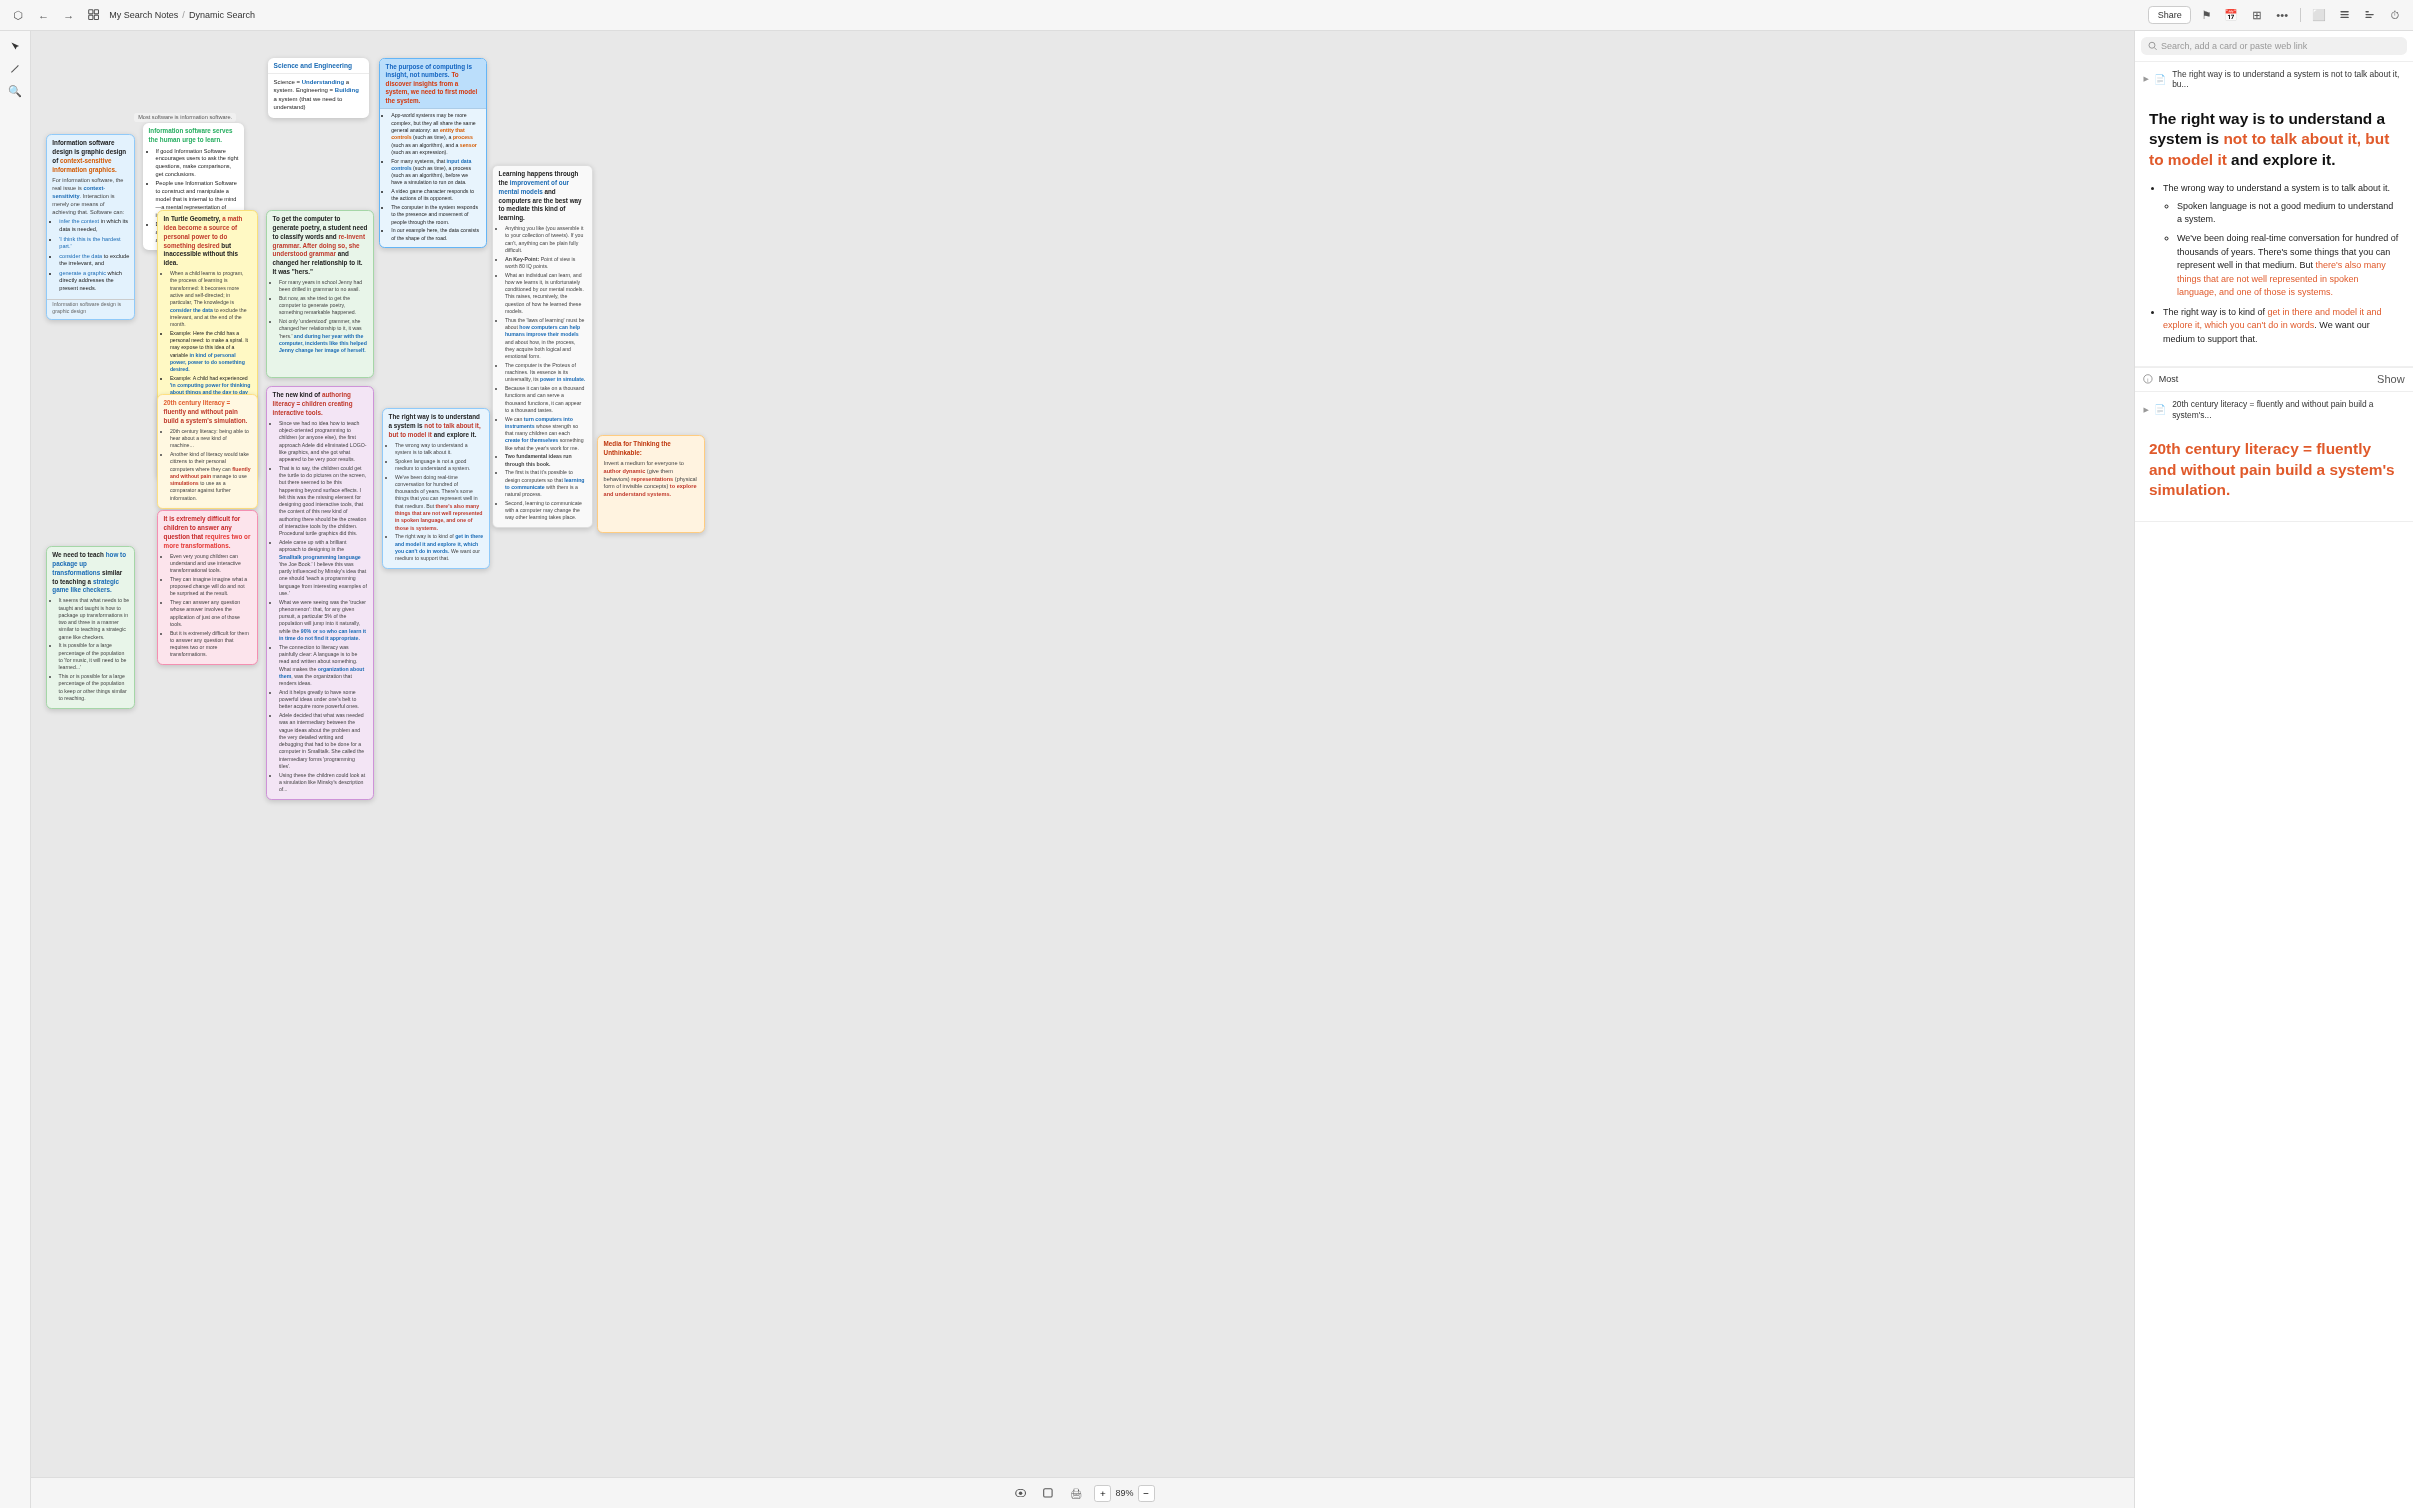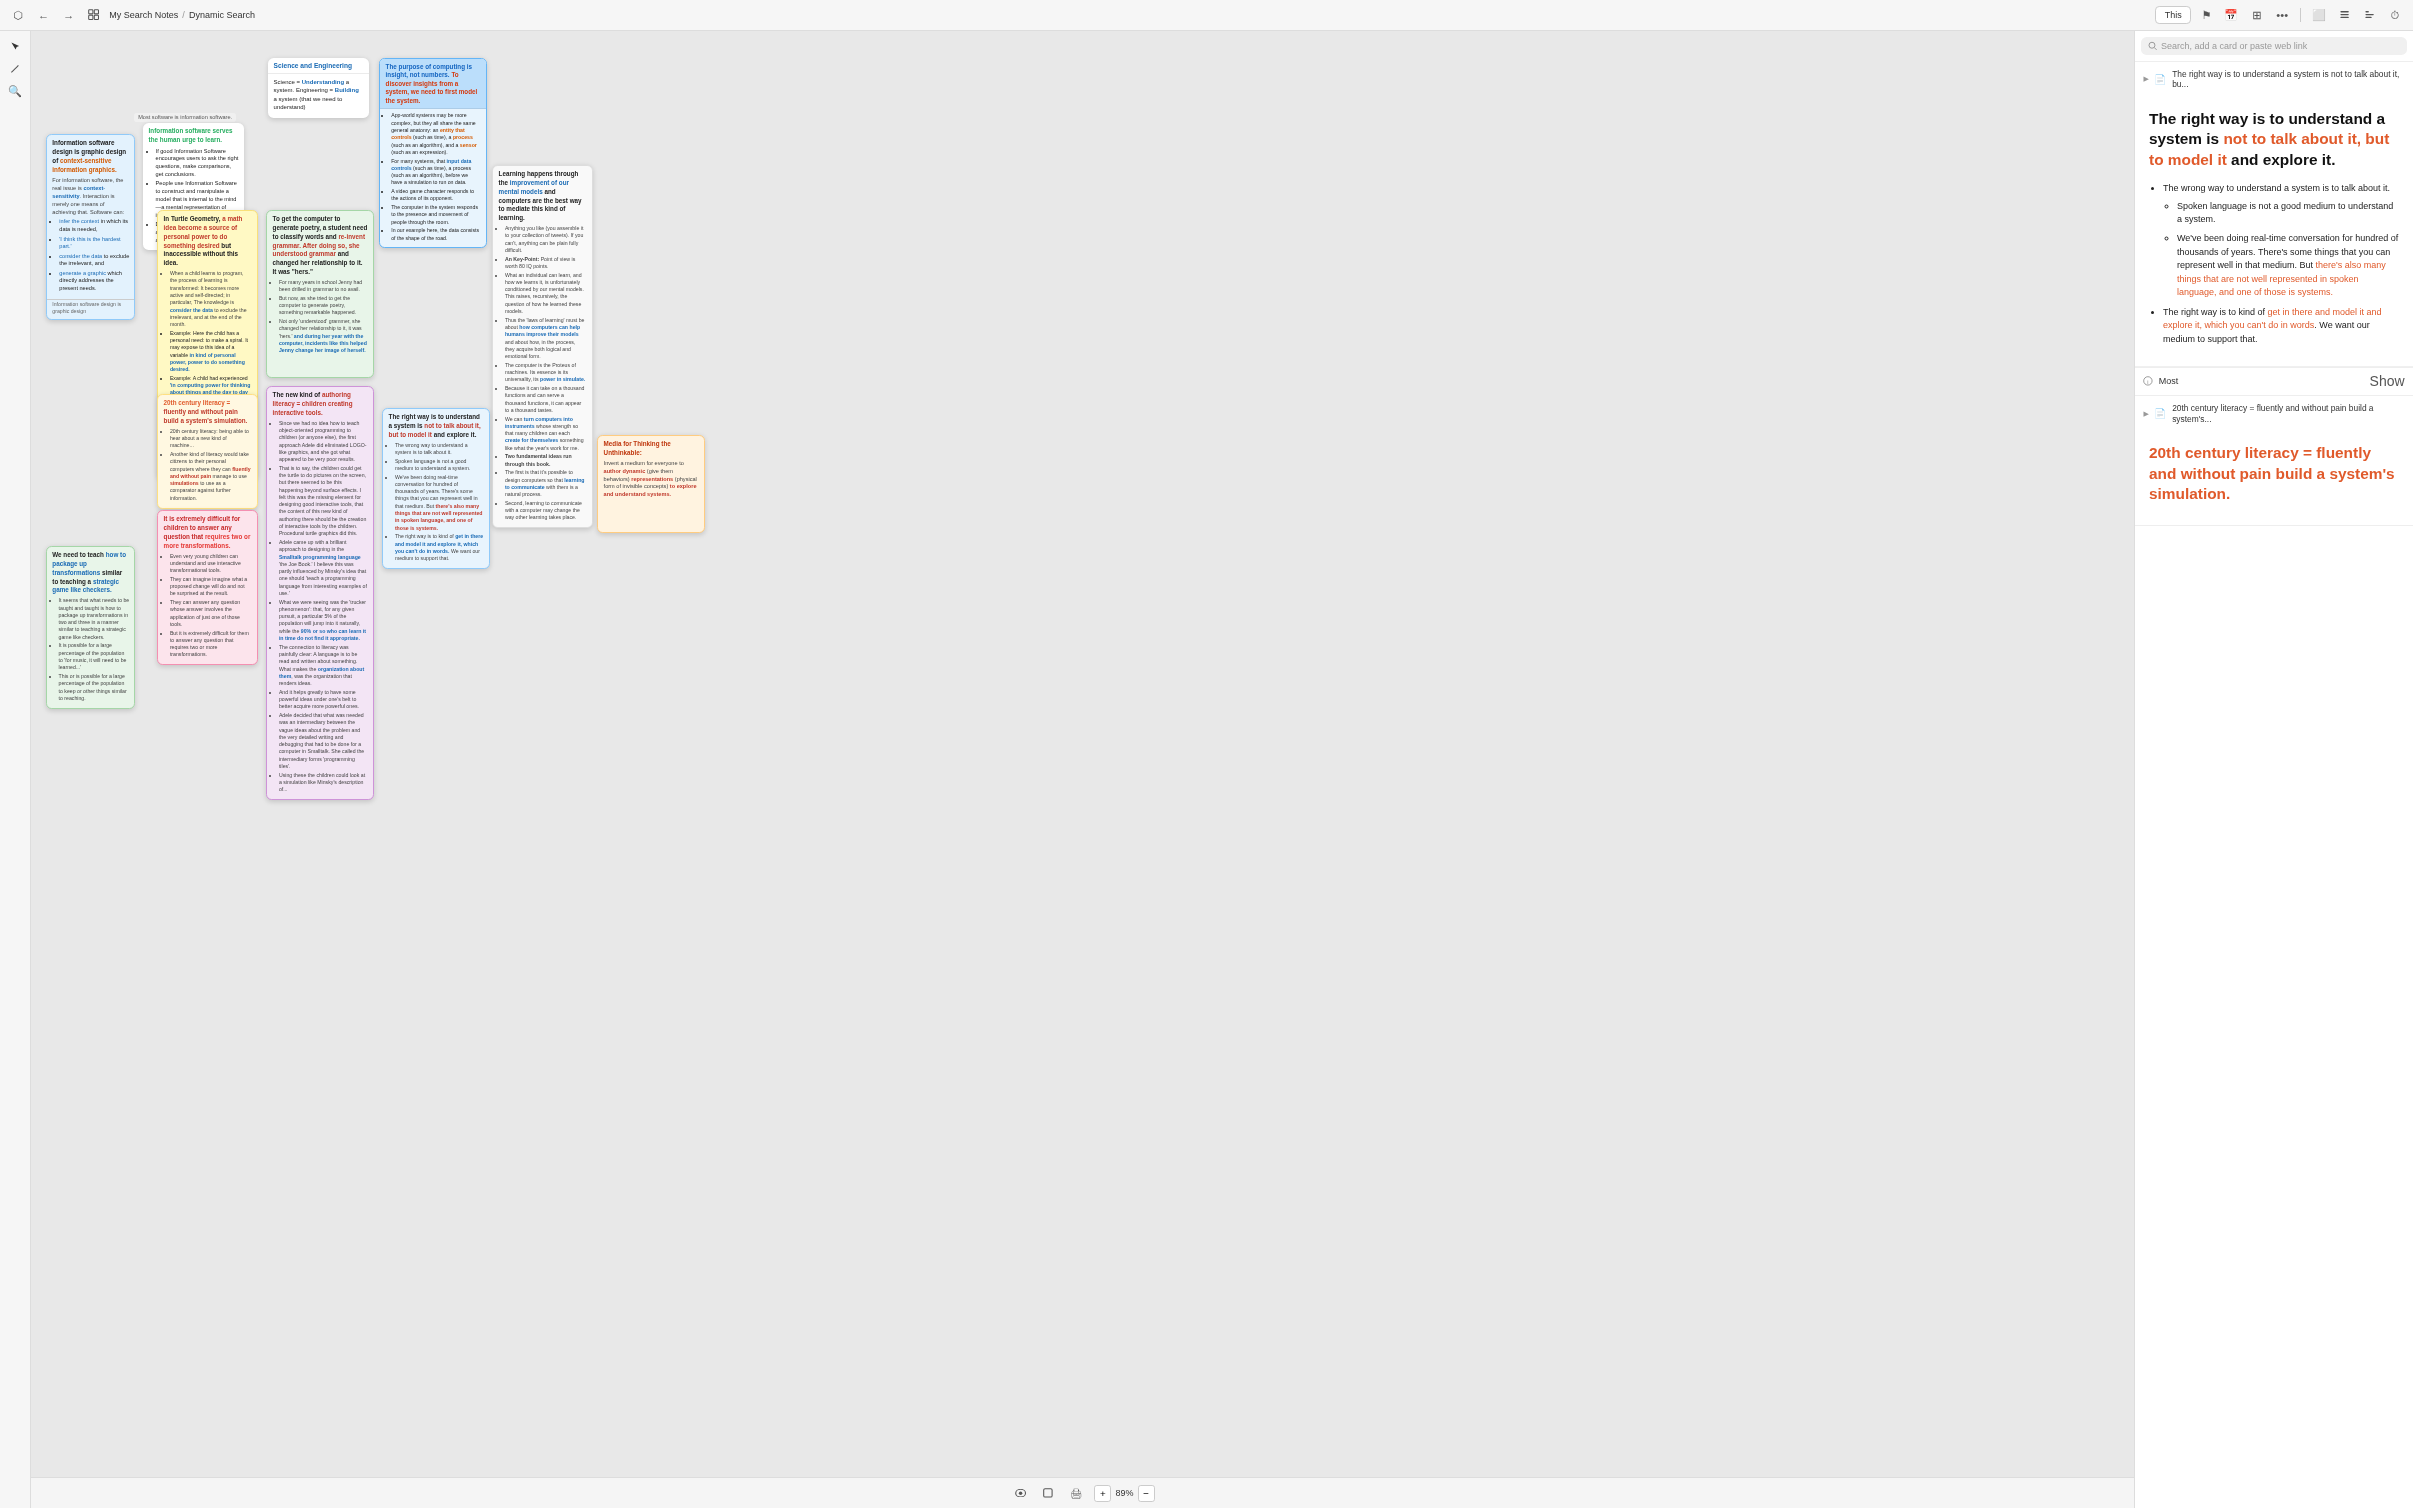--- a/index.html
+++ b/index.html
@@ -54,21 +54,21 @@
     .card-content { padding: 11.2px 14px 14px; border-bottom: 0.7px solid #f0f0f0; }
     .card-content h1 { font-size: 15.4px; font-weight: 600; color: #111; line-height: 1.35; margin-bottom: 11.2px; }
     .card-content ul { padding-left: 14px; }
     .card-content li { font-size: 9px; color: #222; line-height: 1.5; margin-bottom: 5.6px; }
     .card-content li ul { margin-top: 2.8px; }
 
     
     .info-section { padding: 5.6px 8.4px; display: flex; align-items: center; gap: 5.6px; border-top: 0.7px solid #eee; }
     .info-label { font-size: 9px; color: #333; font-weight: 500; }
     .info-spacer { flex: 1; }
-    .show-btn { font-size: 14px; color: #555; background: none; border: none; cursor: pointer; }
+    .show-btn { font-size: 11px; color: #555; background: none; border: none; cursor: pointer; }
 
     
     .canvas-card { position: absolute; background: #fff; border-radius: 5.6px; box-shadow: 0 1.4px 5.6px rgba(0,0,0,0.15); font-size: 6.3px; line-height: 1.35; color: #222; overflow: hidden; }
     .canvas-card.blue-tint { background: #e8f4fd; }
 
     .cc-header { font-weight: 700; font-size: 6.6px; padding: 4.2px 5.6px 2.8px; border-bottom: 0.7px solid rgba(0,0,0,0.08); color: #1a1a1a; }
     .cc-body { padding: 3.5px 5.6px 4.2px; font-size: 6px; line-height: 1.4; }
     .cc-body p { margin-bottom: 2.1px; }
     .cc-body ul { padding-left: 7px; }
     .cc-body li { margin-bottom: 1.4px; }
@@ -96,21 +96,21 @@
         <rect x="1" y="9" width="6" height="6" rx="1" stroke="#555" stroke-width="1.5"></rect>
         <rect x="9" y="9" width="6" height="6" rx="1" stroke="#555" stroke-width="1.5"></rect>
       </svg>
   </div>
   <div class="toolbar-breadcrumb">
     <span>My Search Notes</span>
     <span class="sep">/</span>
     <span>Dynamic Search</span>
   </div>
   <div class="toolbar-spacer"></div>
-  <button class="share-btn">This</button>
+  <button class="share-btn">Share</button>
   <div class="toolbar-icon">⚑</div>
   <div class="toolbar-icon">📅</div>
   <div class="toolbar-icon">⊞</div>
   <div class="toolbar-icon">•••</div>
   <div class="toolbar-sep"></div>
   <div class="toolbar-icon">⬜</div>
   <div class="toolbar-icon">
     <svg width="11.2" height="11.2" viewBox="0 0 16 16">
         <rect x="2" y="3" width="12" height="2" rx="1" fill="#555"></rect>
         <rect x="2" y="7" width="12" height="2" rx="1" fill="#555"></rect>

